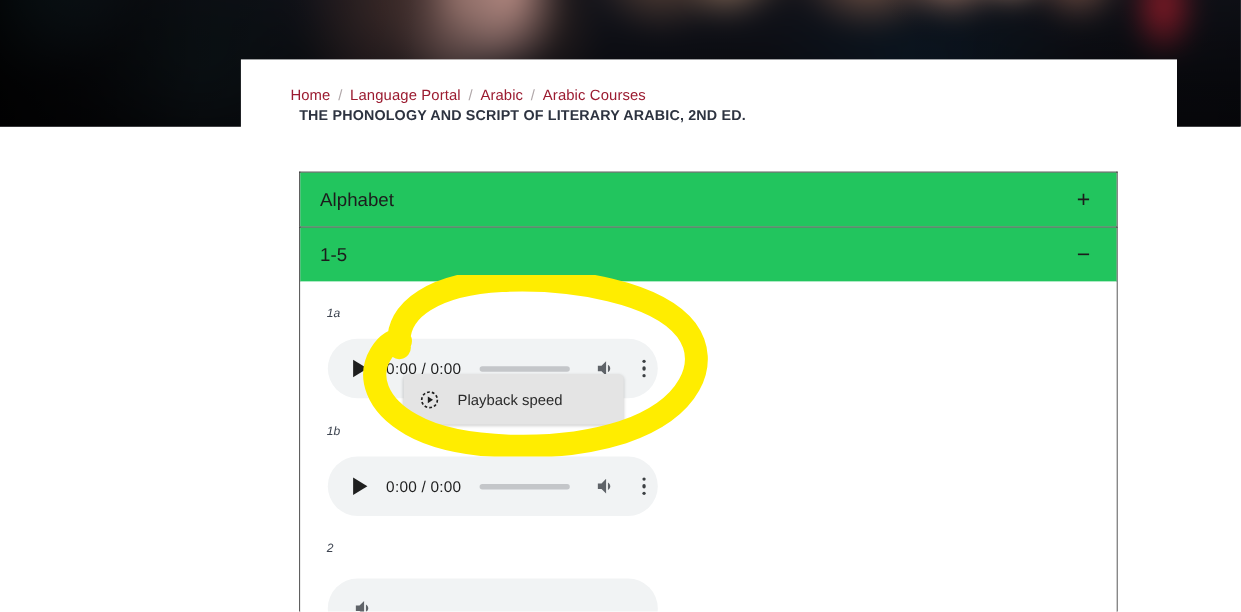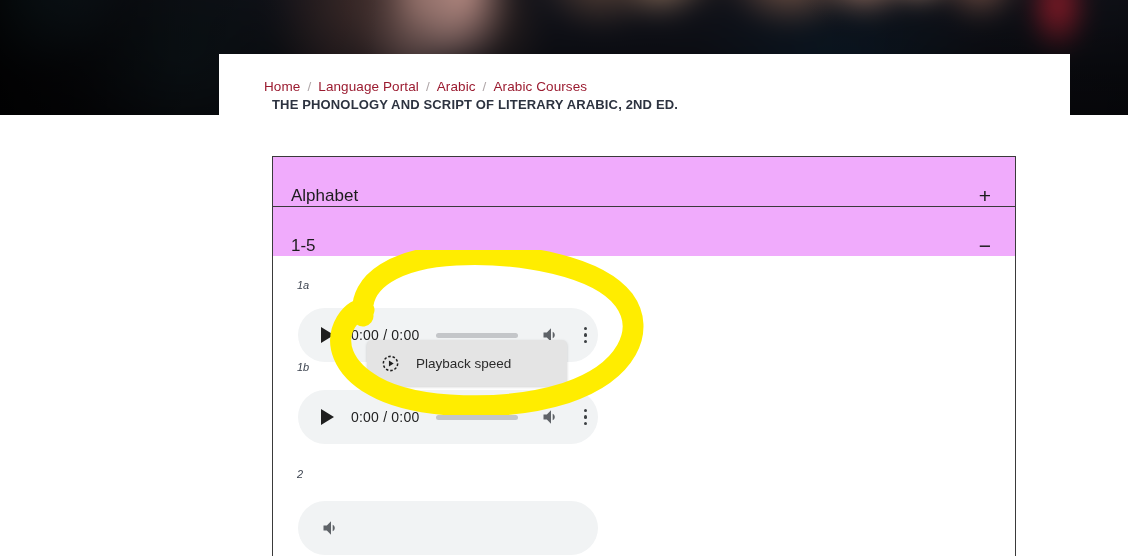--- a/index.html
+++ b/index.html
@@ -92,24 +92,24 @@
 
   
   .accordion {
     position: absolute;
     left: 272px; top: 156px;
     width: 744px;
   }
   .acc-item { border: 1px solid #3a3a3a; border-bottom: none; }
   .acc-item:last-child { }
   .acc-head {
-    display: flex; align-items: flex-end; justify-content: space-between;
+    display: flex; align-items: center; justify-content: space-between;
     height: 49px;
     padding: 0 22px 0 18px;
-    background: #f0abfc;
+    background: #22c55e;
     cursor: pointer;
   }
   .acc-head .title {
     font-size: 17px;
     color: #1c1c1c;
     font-weight: 400;
   }
   .acc-sign {
     font-size: 21px;
     color: #1c1c1c;
@@ -267,21 +267,21 @@
               <path d="M16.5 12c0-1.77-1-3.29-2.5-4.03v8.05c1.5-.73 2.5-2.25 2.5-4.02z" fill="#5f6368"></path>
             </svg>
           </span>
           <span class="ap-menu">
               <i></i>
               <i></i>
               <i></i>
             </span>
         </div>
 
-        <div class="track-label" style="">1b</div>
+        <div class="track-label" style="margin-top:25px;">1b</div>
         <div class="audio-player">
           <span class="ap-play">
               <span class="tri"></span>
             </span>
           <span class="ap-time">0:00 / 0:00</span>
           <span class="ap-bar"></span>
           <span class="ap-vol">
             <svg width="22" height="20" viewBox="0 0 24 24" aria-hidden="true">
               <path d="M3 9v6h4l5 5V4L7 9H3z" fill="#5f6368"></path>
               <path d="M16.5 12c0-1.77-1-3.29-2.5-4.03v8.05c1.5-.73 2.5-2.25 2.5-4.02z" fill="#5f6368"></path>

